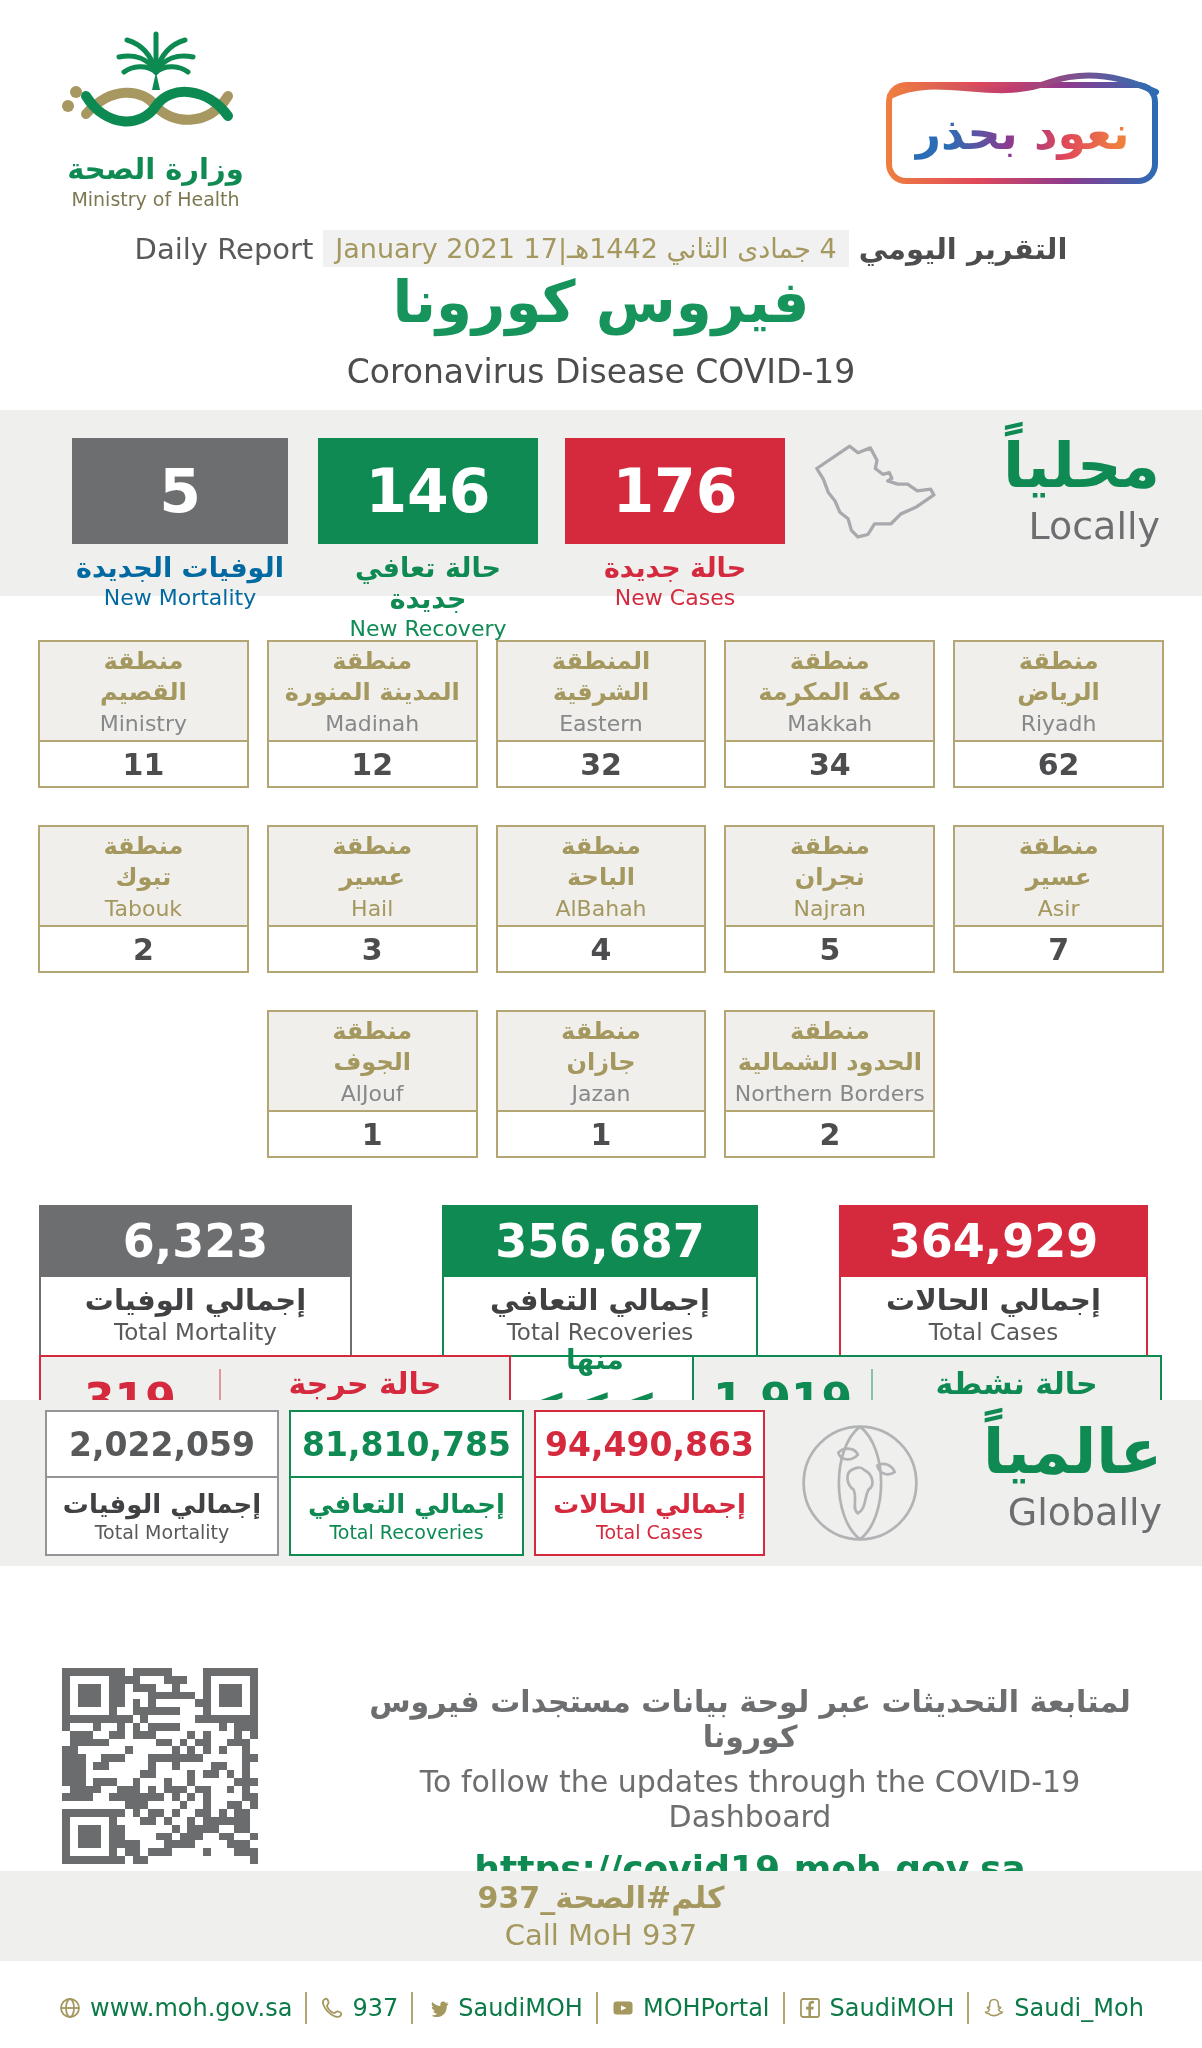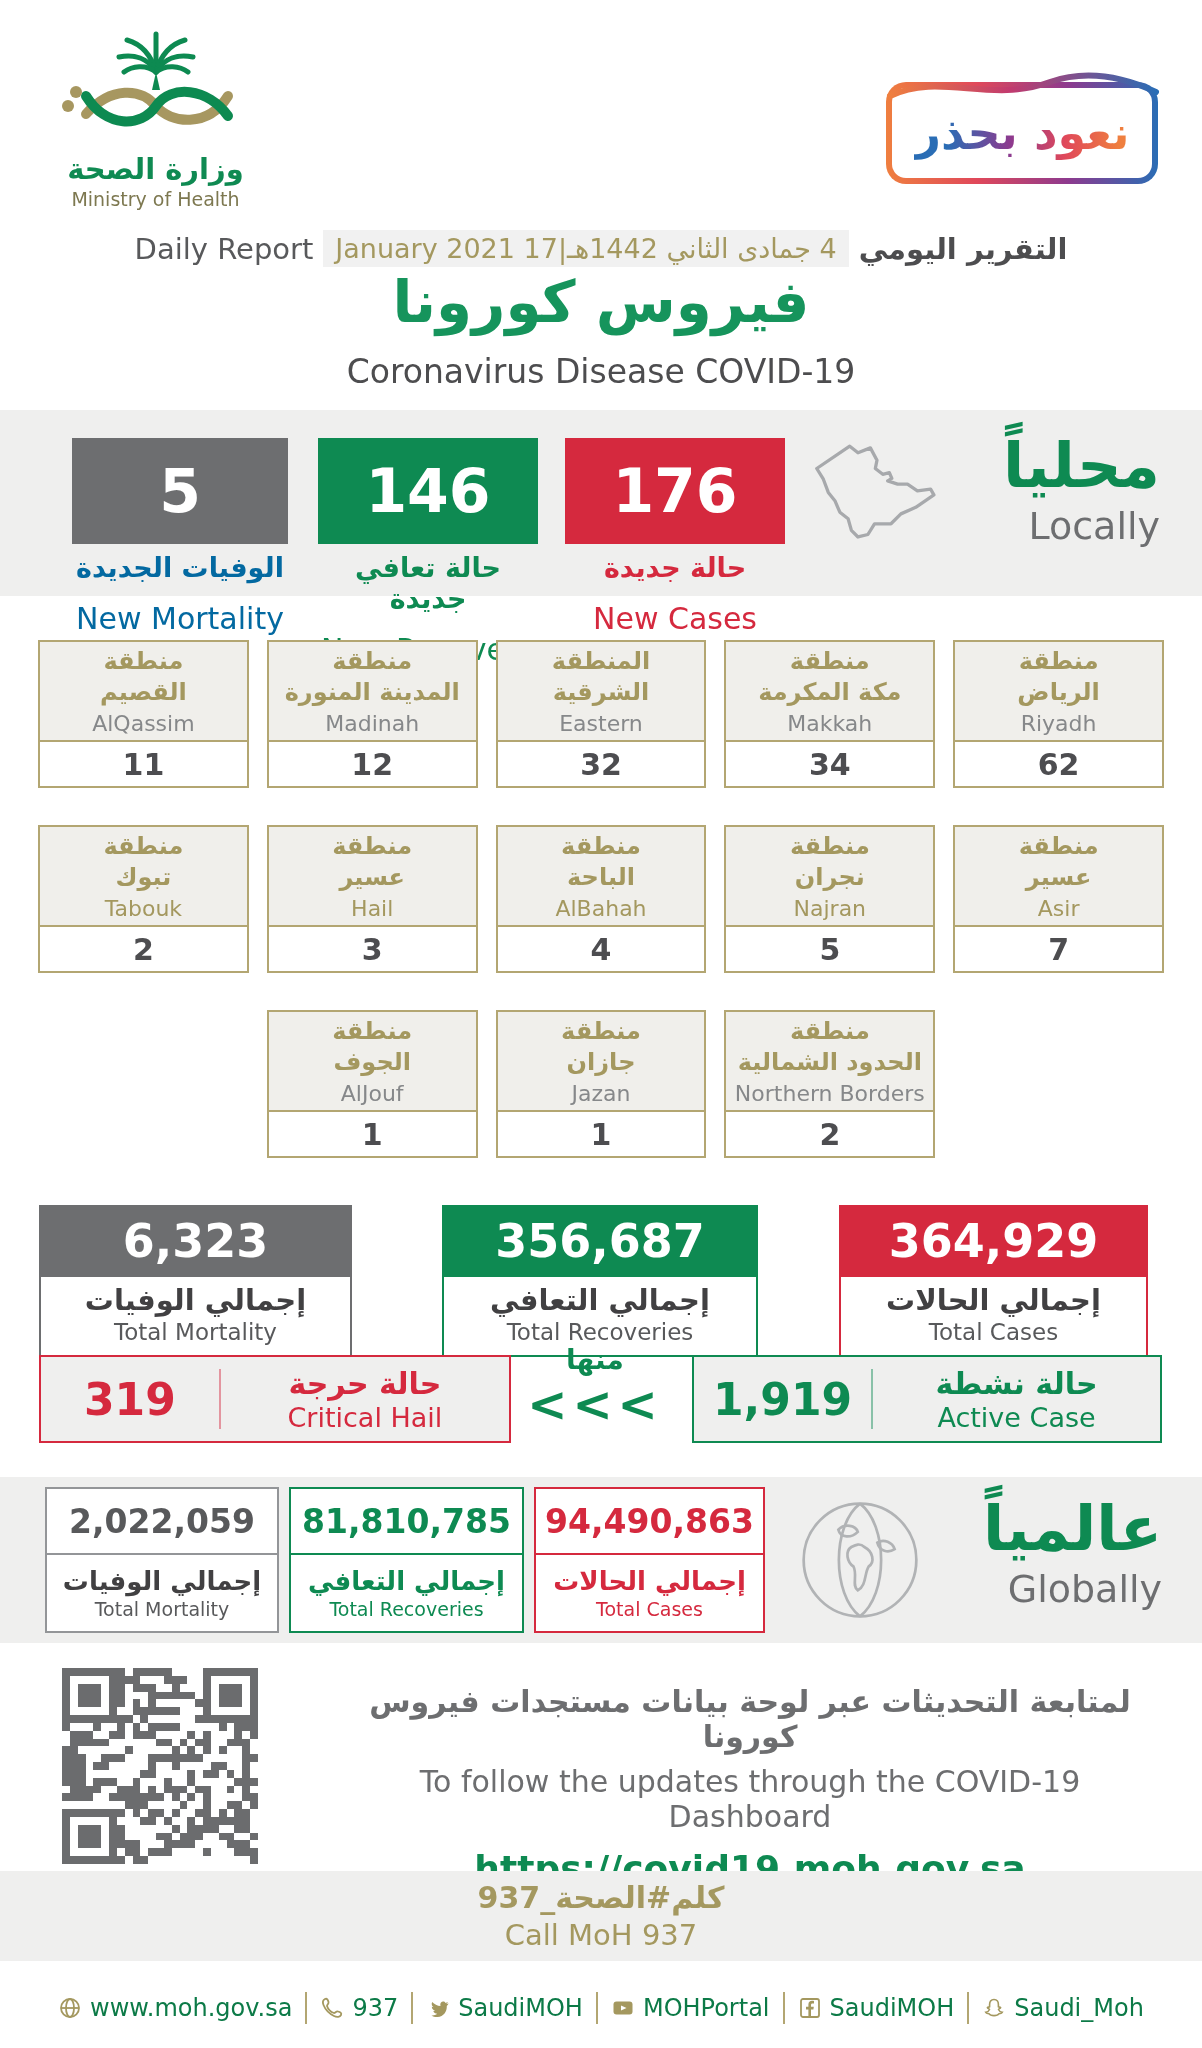--- a/index.html
+++ b/index.html
@@ -25,21 +25,21 @@
   .date-chip{font-size:27px;color:#a4985f;background:#f1f1f1;padding:3px 12px;direction:rtl;}
   .daily-ar{font-size:29px;font-weight:bold;color:#4d4d4f;direction:rtl;}
   .title-ar{left:0;top:268px;width:1202px;text-align:center;font-size:58px;font-weight:bold;color:#16945c;direction:rtl;}
   .title-en{left:0;top:352px;width:1202px;text-align:center;font-size:33px;color:#4d4d4f;}
 
   
   .band-locally{top:410px;height:186px;}
   .statbox{position:absolute;text-align:center;}
   .stat-rect{height:106px;display:flex;align-items:center;justify-content:center;color:#fff;font-size:60px;font-weight:bold;}
   .stat-ar{font-size:27px;font-weight:bold;margin-top:8px;direction:rtl;}
-  .stat-en{font-size:30px;margin-top:18px;}
+  .stat-en{font-size:22px;margin-top:2px;}
   .c-gray{color:#0369a1;} .bg-gray{background:#6d6e70;}
   .c-green{color:#0e8a52;} .bg-green{background:#0e8a52;}
   .c-red{color:#d5293e;} .bg-red{background:#d5293e;}
   .loc-head{right:42px;top:22px;width:215px;text-align:right;}
   .head-ar{font-size:62px;font-weight:bold;color:#0e8a52;direction:rtl;line-height:1.1;}
   .head-en{font-size:38px;color:#6d6e70;margin-top:4px;}
 
   
   .regions{left:38px;top:640px;width:1126px;display:grid;direction:rtl;
            grid-template-columns:repeat(5,1fr);grid-auto-rows:148px;column-gap:18px;row-gap:37px;}
@@ -67,21 +67,21 @@
   .sval{width:38%;text-align:center;font-size:44px;font-weight:bold;}
   .sdiv{width:2px;height:60px;}
   .slabels{flex:1;text-align:center;}
   .sl-ar{font-size:30px;font-weight:bold;direction:rtl;}
   .sl-en{font-size:27px;margin-top:1px;}
   .mid{left:520px;top:0;width:150px;text-align:center;position:absolute;}
   .menha{font-size:28px;font-weight:bold;color:#0e8a52;direction:rtl;}
   .chev{font-size:48px;font-weight:bold;color:#0e8a52;letter-spacing:5px;line-height:1;margin-top:4px;}
 
   
-  .band-global{top:1477px;height:166px;}
+  .band-global{top:1400px;height:166px;}
   .gbox{position:absolute;top:10px;height:146px;background:#fff;border:2px solid;box-sizing:border-box;
         display:flex;flex-direction:column;}
   .gnum{height:64px;display:flex;align-items:center;justify-content:center;font-size:33px;font-weight:bold;}
   .glabels{border-top:2px solid;flex:1;display:flex;flex-direction:column;align-items:center;justify-content:center;}
   .gl-ar{font-size:26px;font-weight:bold;direction:rtl;}
   .gl-en{font-size:19px;margin-top:2px;}
   .g-graytext{color:#58595b;}
   .glob-head{right:40px;top:18px;width:235px;text-align:right;position:absolute;}
 
   
@@ -209,21 +209,21 @@
     <div class="rcard">
       <div class="rhead">
           <div class="r-ar"><span>منطقة</span><br><span>المدينة المنورة</span></div>
       <div class="r-en">Madinah</div>
         </div>
       <div class="rval">12</div>
     </div>
     <div class="rcard">
       <div class="rhead">
           <div class="r-ar"><span>منطقة</span><br><span>القصيم</span></div>
-      <div class="r-en">AlQassim</div>
+      <div class="r-en">Ministry</div>
         </div>
       <div class="rval">11</div>
     </div>
 
     <div class="rcard">
       <div class="rhead">
           <div class="r-ar"><span>منطقة</span><br><span>عسير</span></div>
       <div class="r-en r-en-gold">Asir</div>
         </div>
       <div class="rval">7</div>

